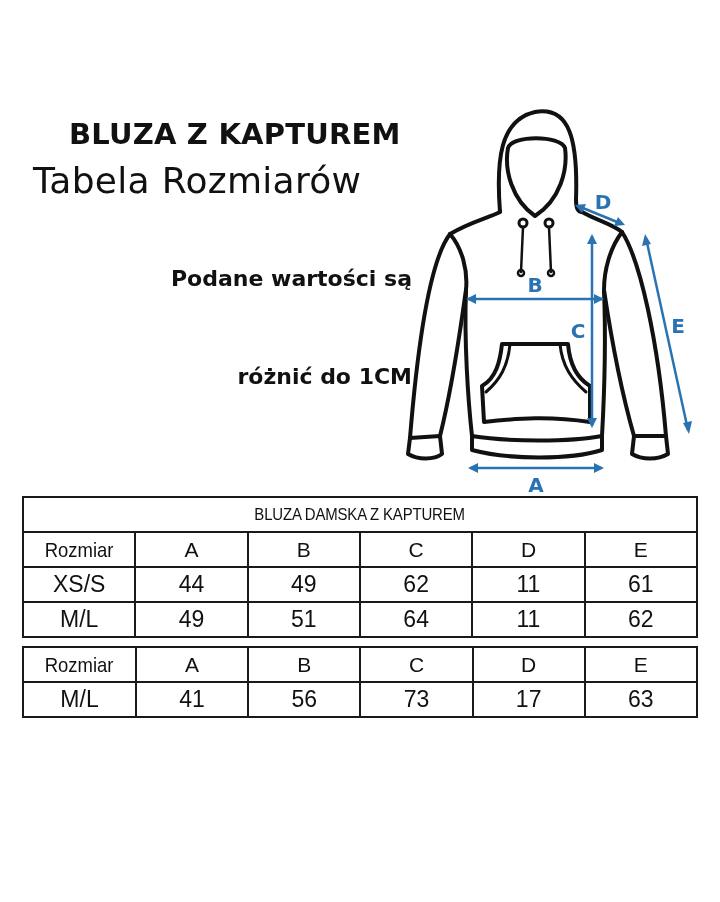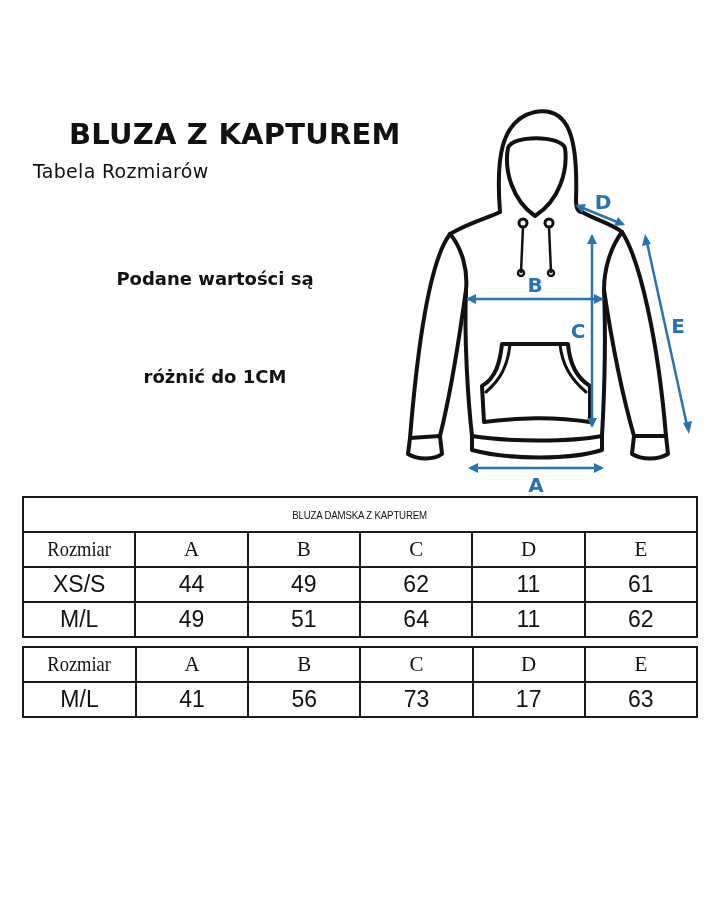--- a/index.html
+++ b/index.html
@@ -1,34 +1,34 @@
 <!DOCTYPE html>
 <html><head>
   <meta charset="utf-8">
   <style>
     html, body { margin: 0; padding: 0; background: #ffffff; }
     body { width: 720px; height: 902px; position: relative; overflow: hidden; font-family: "DejaVu Sans", sans-serif; color: #111; }
 
     .title { position: absolute; left: 33px; top: 117px; font-family: "DejaVu Sans", sans-serif; font-weight: bold; font-size: 29px; letter-spacing: 0.2px; color: #111; white-space: nowrap; margin-left: 36px; }
-    .subtitle { position: absolute; left: 33px; top: 160px; font-family: "DejaVu Sans", sans-serif; font-weight: normal; font-size: 19px; color: #111; white-space: nowrap; letter-spacing: 0.3px; }
+    .subtitle { position: absolute; left: 33px; top: 160px; font-family: "DejaVu Sans", sans-serif; font-weight: normal; font-size: 36px; color: #111; white-space: nowrap; letter-spacing: 0.3px; }
 
-    .note { position: absolute; left: 30px; width: 370px; text-align: center; font-family: "DejaVu Sans", sans-serif; font-weight: bold; font-size: 18px; line-height: 30px; color: #111; }
+    .note { position: absolute; left: 42px; width: 370px; text-align: right; font-family: "DejaVu Sans", sans-serif; font-weight: bold; font-size: 22px; line-height: 30px; color: #111; }
     .note.n1 { top: 264px; }
     .note.n2 { top: 362px; }
     .note span { display: block; white-space: nowrap; }
 
     .hoodie { position: absolute; left: 400px; top: 100px; width: 320px; height: 400px; }
 
     .size-table { position: absolute; left: 22px; width: 676px; border-collapse: collapse; table-layout: fixed; font-family: "Liberation Sans", sans-serif; }
     .size-table.t1 { top: 496px; }
     .size-table.t2 { top: 646px; }
     .size-table td { border: 2px solid #1a1a1a; text-align: center; padding: 0; height: 33px; font-size: 23px; color: #111; }
-    .size-table td.caption { font-size: 11px; height: 33px; letter-spacing: -0.2px; }
+    .size-table td.caption { font-size: 17px; height: 33px; letter-spacing: -0.2px; }
     .size-table td.first { width: 111px; }
-    .size-table td.head { font-size: 21px; font-family: Liberation Serif, serif; }
+    .size-table td.head { font-size: 21px; }
     .cond { display: inline-block; transform: scaleX(0.88); }
   </style>
 </head>
 <body>
 
 <div class="title">BLUZA Z KAPTUREM</div>
 <div class="subtitle">Tabela Rozmiarów</div>
 
 <div class="note n1">
   <span>Podane wartości są</span>

